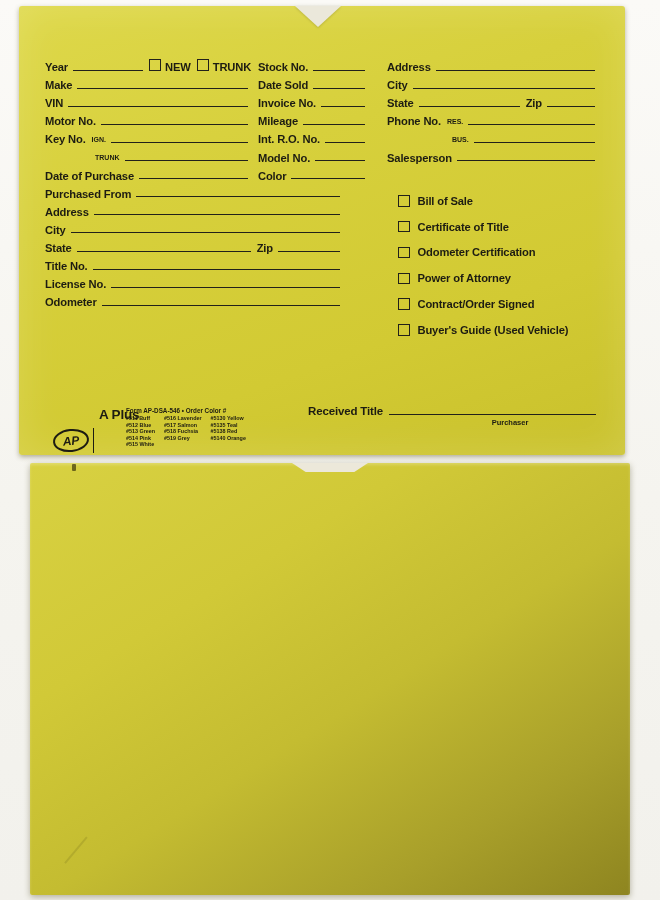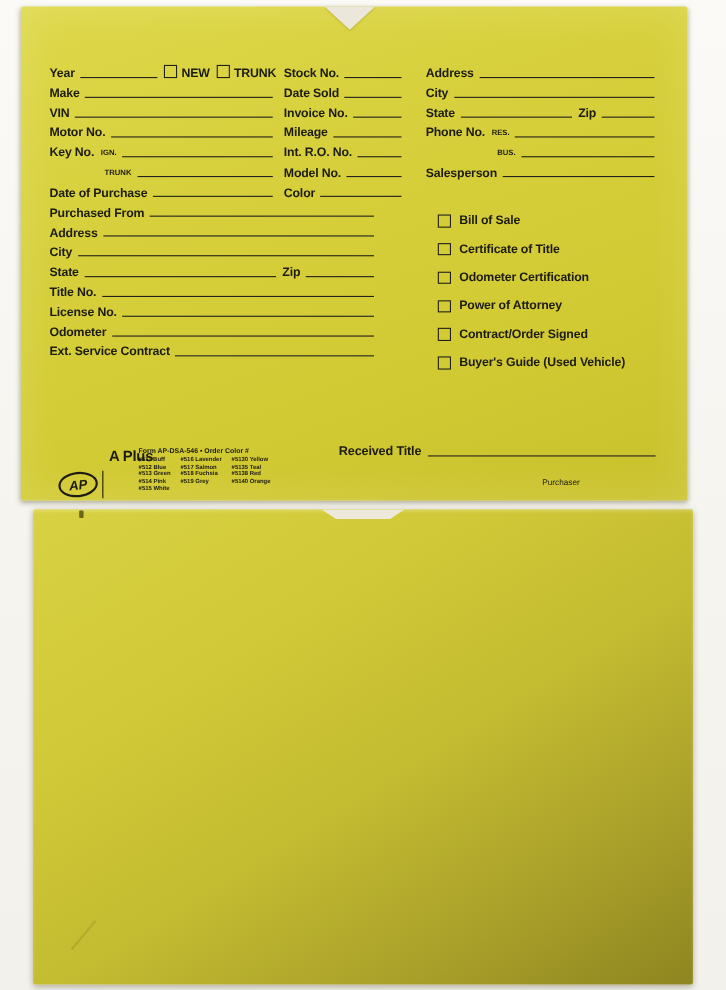--- a/index.html
+++ b/index.html
@@ -57,21 +57,21 @@
 
   .fine-print { position:absolute; left:107px; top:401px; color:#1d1c12; }
   .fp-head { font-weight:700; font-size:6.3px; letter-spacing:0; }
   .fp-cols { display:flex; gap:9px; margin-top:1px; }
   .fp-col span { display:block; font-weight:700; font-size:5.4px; line-height:6.6px; white-space:nowrap; }
 
   .received { position:absolute; left:289px; top:399px; width:288px; }
   .received-row { display:flex; align-items:flex-end; }
   .received-row .lbl { font-size:11.5px; }
   .rline { flex:1; border-bottom:1.5px solid #22211a; margin:0 0 2px 6px; }
-  .purchaser { margin-left:112px; width:180px; text-align:center; font-weight:400; font-size:7.5px; color:#1d1c12; margin-top:17px; }
+  .purchaser { margin-left:112px; width:180px; text-align:center; font-weight:700; font-size:7.5px; color:#1d1c12; margin-top:1px; }
 
   
   .env-back {
     position:absolute; left:30px; top:463px; width:600px; height:432px;
     background:linear-gradient(148deg,#d8d142 0%, #d1c937 30%, #c4bc31 55%, #a89f2a 80%, #8e8520 100%);
     border-radius:2px;
     box-shadow:0 2px 6px rgba(80,75,35,.4), inset 0 2px 3px rgba(255,255,230,.25);
   }
   .notch-back {
     position:absolute; left:262px; top:0; width:76px; height:9px;
@@ -145,24 +145,20 @@
       <div class="frow">
         <span class="lbl">Title No.</span>
         <span class="fline"></span>
       </div>
       <div class="frow">
         <span class="lbl">License No.</span>
         <span class="fline"></span>
       </div>
       <div class="frow">
         <span class="lbl">Odometer</span>
-        <span class="fline"></span>
-      </div>
-      <div class="frow">
-        <span class="lbl">Ext. Service Contract</span>
         <span class="fline"></span>
       </div>
     </div>
 
     <div class="col-mid">
       <div class="frow">
         <span class="lbl">Stock No.</span>
         <span class="fline"></span>
       </div>
       <div class="frow">

